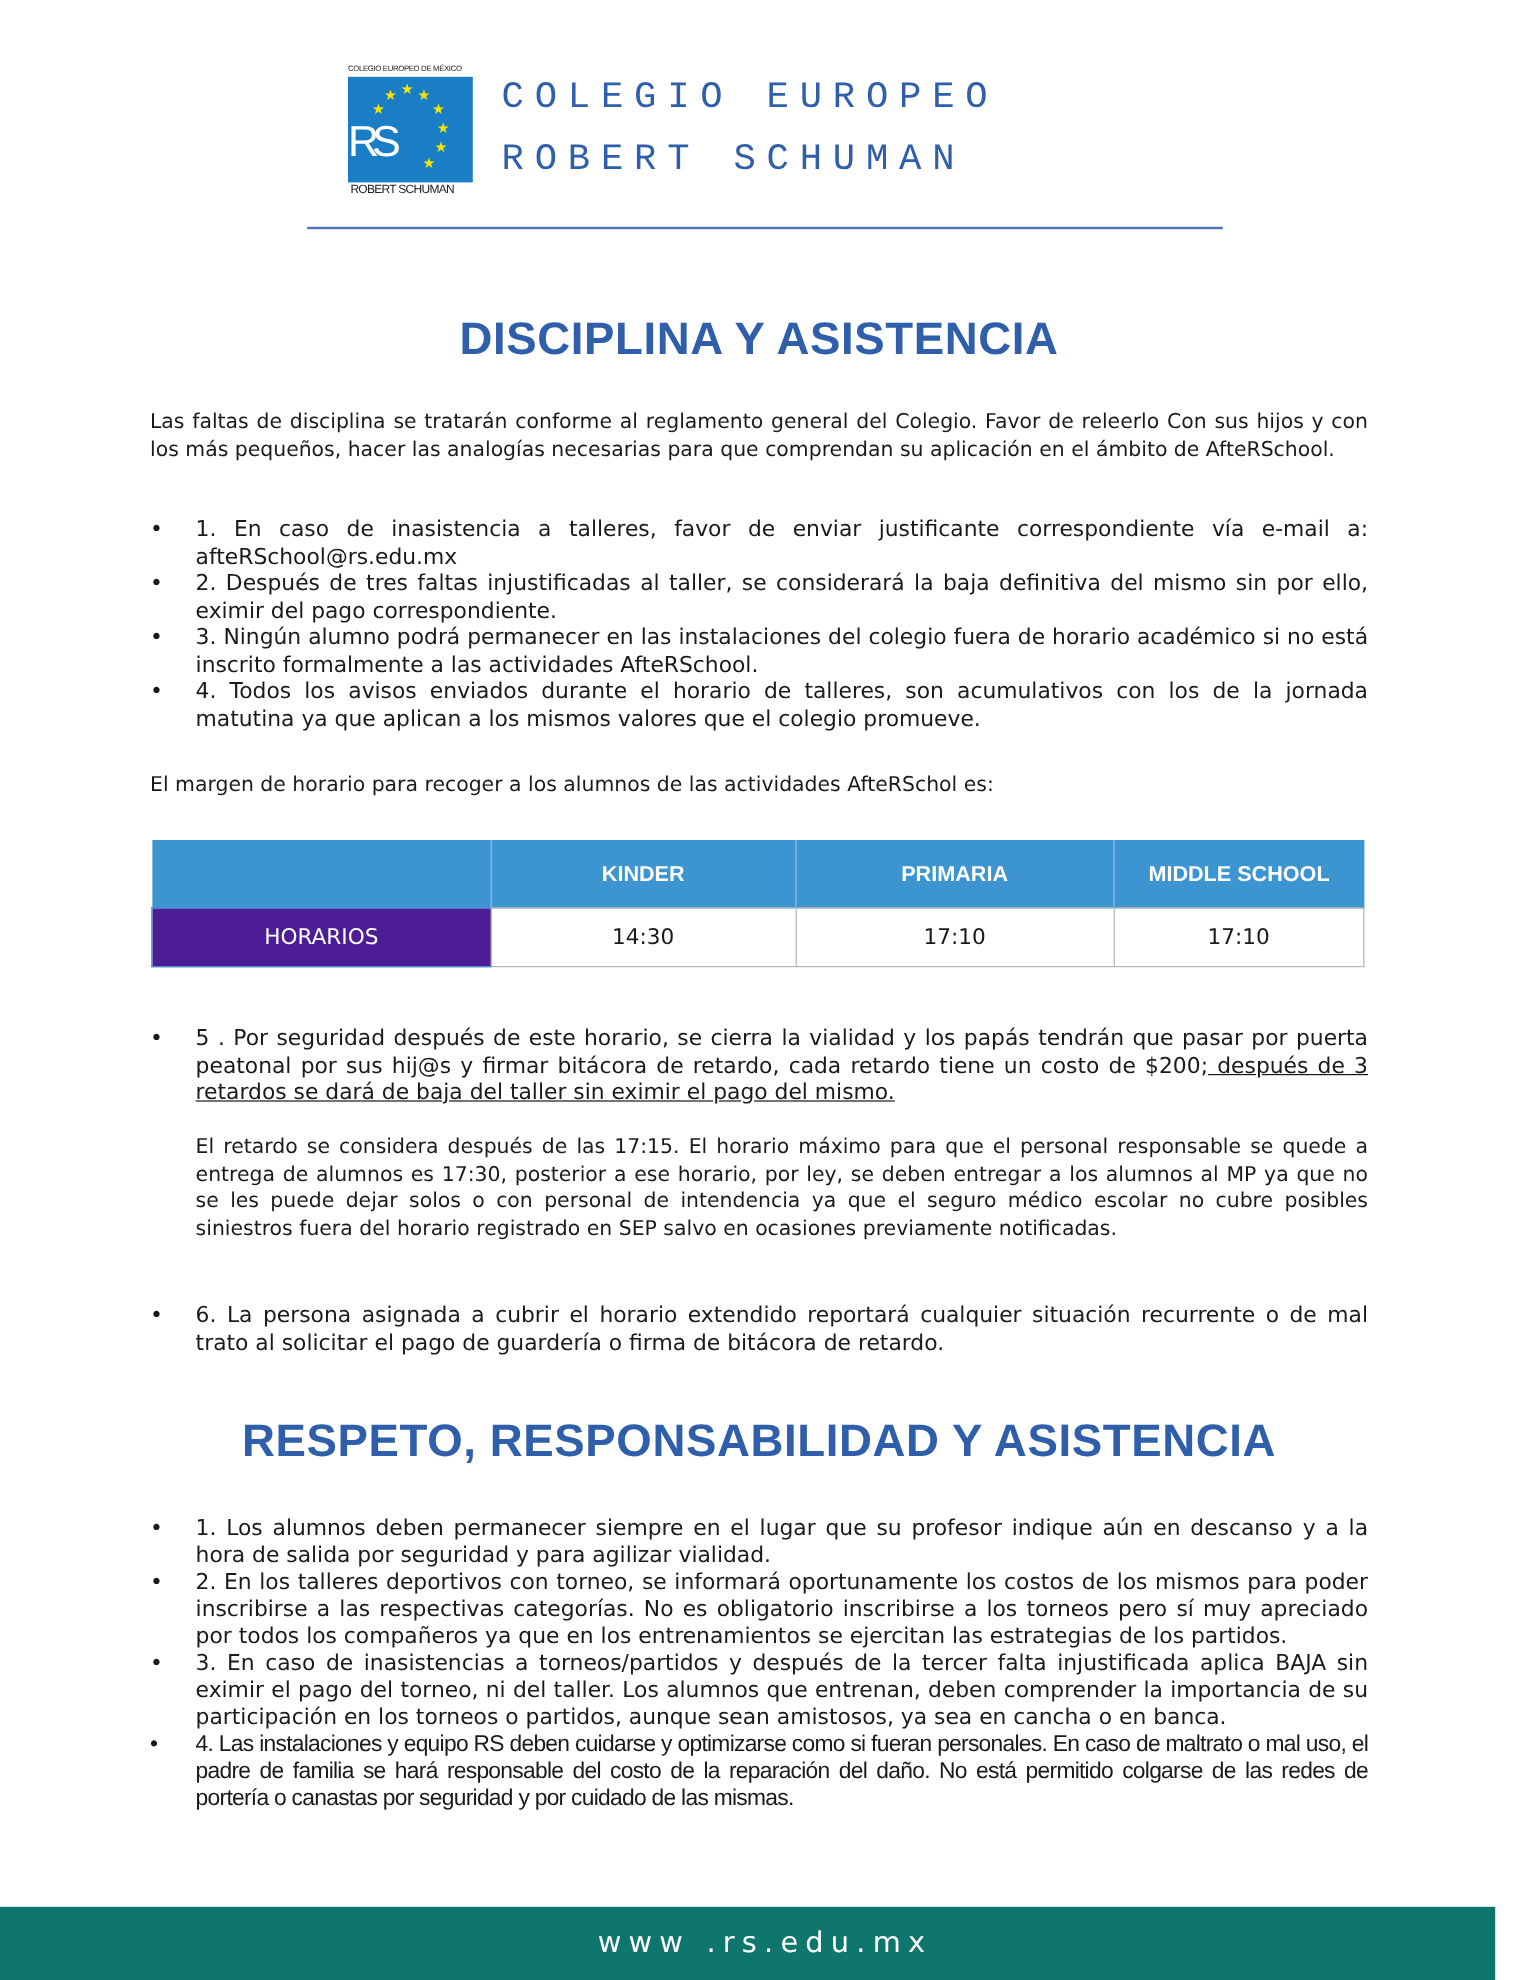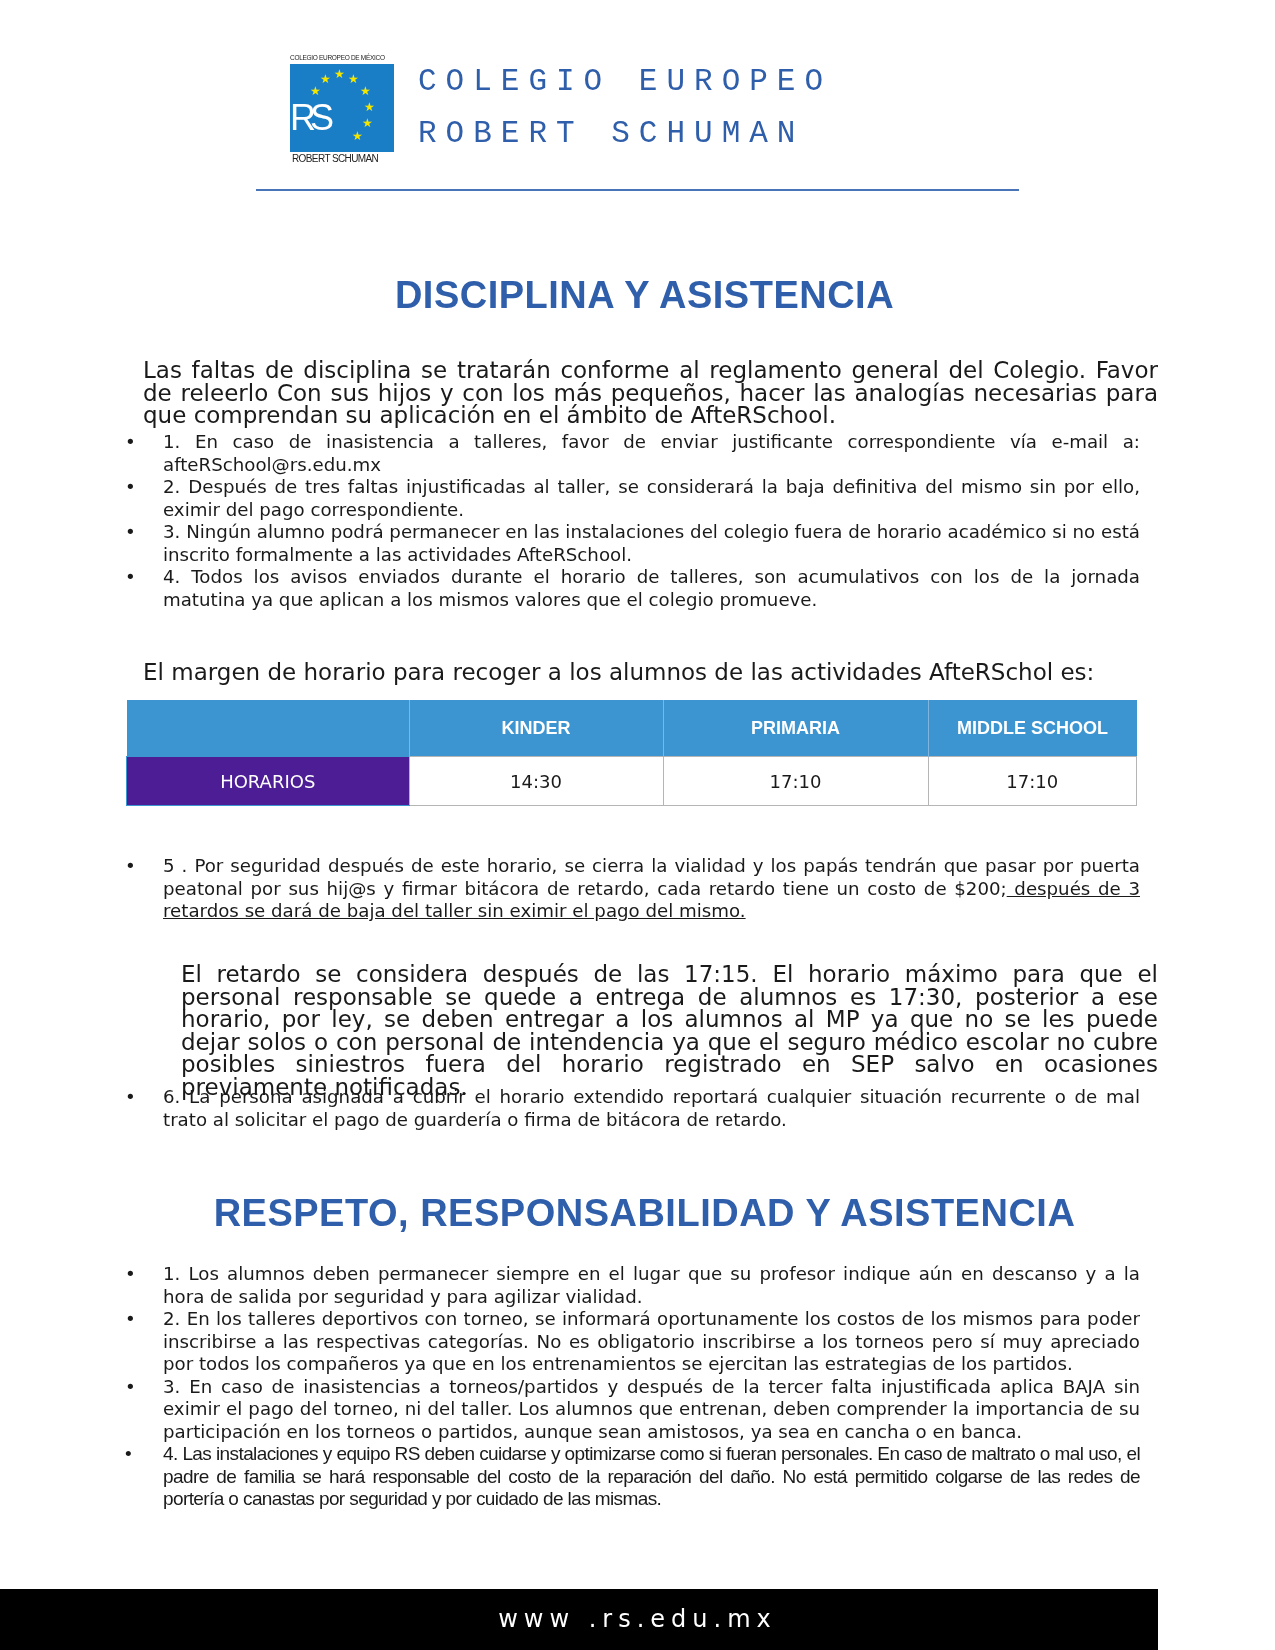--- a/index.html
+++ b/index.html
@@ -11,26 +11,26 @@
               color:#222; letter-spacing:-0.3px; white-space:nowrap; font-family:"Liberation Sans", sans-serif; }
   .logo-box { position:absolute; left:0; top:10px; width:104px; height:88px; background:#1a7ec6; }
   .logo-rs { position:absolute; left:0; top:24px; font-family:"Liberation Sans", sans-serif;
              font-size:36px; font-weight:normal; color:#fff; letter-spacing:-6px; line-height:60px; }
   .logo-bottom { position:absolute; left:2px; top:99px; font-size:10px; color:#222; letter-spacing:-0.6px;
                  white-space:nowrap; font-family:"Liberation Sans", sans-serif; }
   .star { position:absolute; color:#f5e600; font-size:12px; line-height:12px; }
   .title-block { position:absolute; left:418px; top:56px; color:#2f5eaa;
                  font-family:Liberation Mono, monospace; font-size:31px; letter-spacing:9px; line-height:52px; }
   .header-rule { position:absolute; left:256px; top:189px; width:763px; height:2px; background:#4a74b8; }
-  h1.section { position:absolute; margin:12px; color:#2f5eaa; font-family:"Liberation Sans", sans-serif;
+  h1.section { position:absolute; margin:0; color:#2f5eaa; font-family:"Liberation Sans", sans-serif;
                font-weight:bold; text-align:center; letter-spacing:0.5px; }
   .s1-title { left:125px; width:1015px; top:262px; font-size:38px; }
   .s2-title { left:125px; width:1015px; top:1180px; font-size:38px; letter-spacing:-0.5px; }
 
-  p.body { position:absolute; margin:18px; font-size:23px; line-height:22.5px; text-align:justify; }
+  p.body { position:absolute; margin:0; font-size:17px; line-height:22.5px; text-align:justify; }
   .intro { left:125px; top:341px; width:1015px; }
   .margen { left:125px; top:643px; width:1015px; }
 
   ul.bullets { position:absolute; margin:0; padding:0; list-style:none; font-size:18.2px; line-height:22.5px; }
   ul.bullets li { position:relative; padding-left:38px; text-align:justify; }
   ul.bullets li .dot { position:absolute; left:0; top:0; width:10px; }
   .list1 { left:125px; top:431px; width:1015px; }
   .list2 { left:125px; top:855px; width:1015px; }
   .list3 { left:125px; top:1086px; width:1015px; }
   .list4 { left:125px; top:1263px; width:1015px; }
@@ -38,21 +38,21 @@
   .u { text-decoration:underline; }
 
   table.horarios { position:absolute; left:126px; top:700px; width:1011px; border-collapse:collapse;
                    font-size:18px; }
   table.horarios th { background:#3c95d1; color:#fff; font-family:"Liberation Sans", sans-serif; font-weight:bold;
                       height:48px; text-align:center; border-left:1px solid #7fb6e0; padding:4px; }
   table.horarios th:first-child { border-left:none; }
   table.horarios td { height:48px; text-align:center; border:1px solid #b5b5b5; padding:0; }
   table.horarios td.rowhead { background:#4c1d95; color:#fff; border-color:#3c95d1; border-right:1px solid #b5b5b5; }
 
-  .footer { position:absolute; left:0; top:1589px; width:1158px; height:61px; background:#000000; }
+  .footer { position:absolute; left:0; top:1589px; width:1246px; height:61px; background:#0f766e; }
   .footer-url { position:absolute; left:0; width:1275px; top:16px; text-align:center; color:#fff;
                 font-size:24px; letter-spacing:6px; font-family:"DejaVu Sans", sans-serif; }
 </style>
 </head>
 <body>
 
 <div class="header">
   <div class="logo">
     <div class="logo-top">COLEGIO EUROPEO DE MÉXICO</div>
     <div class="logo-box">

